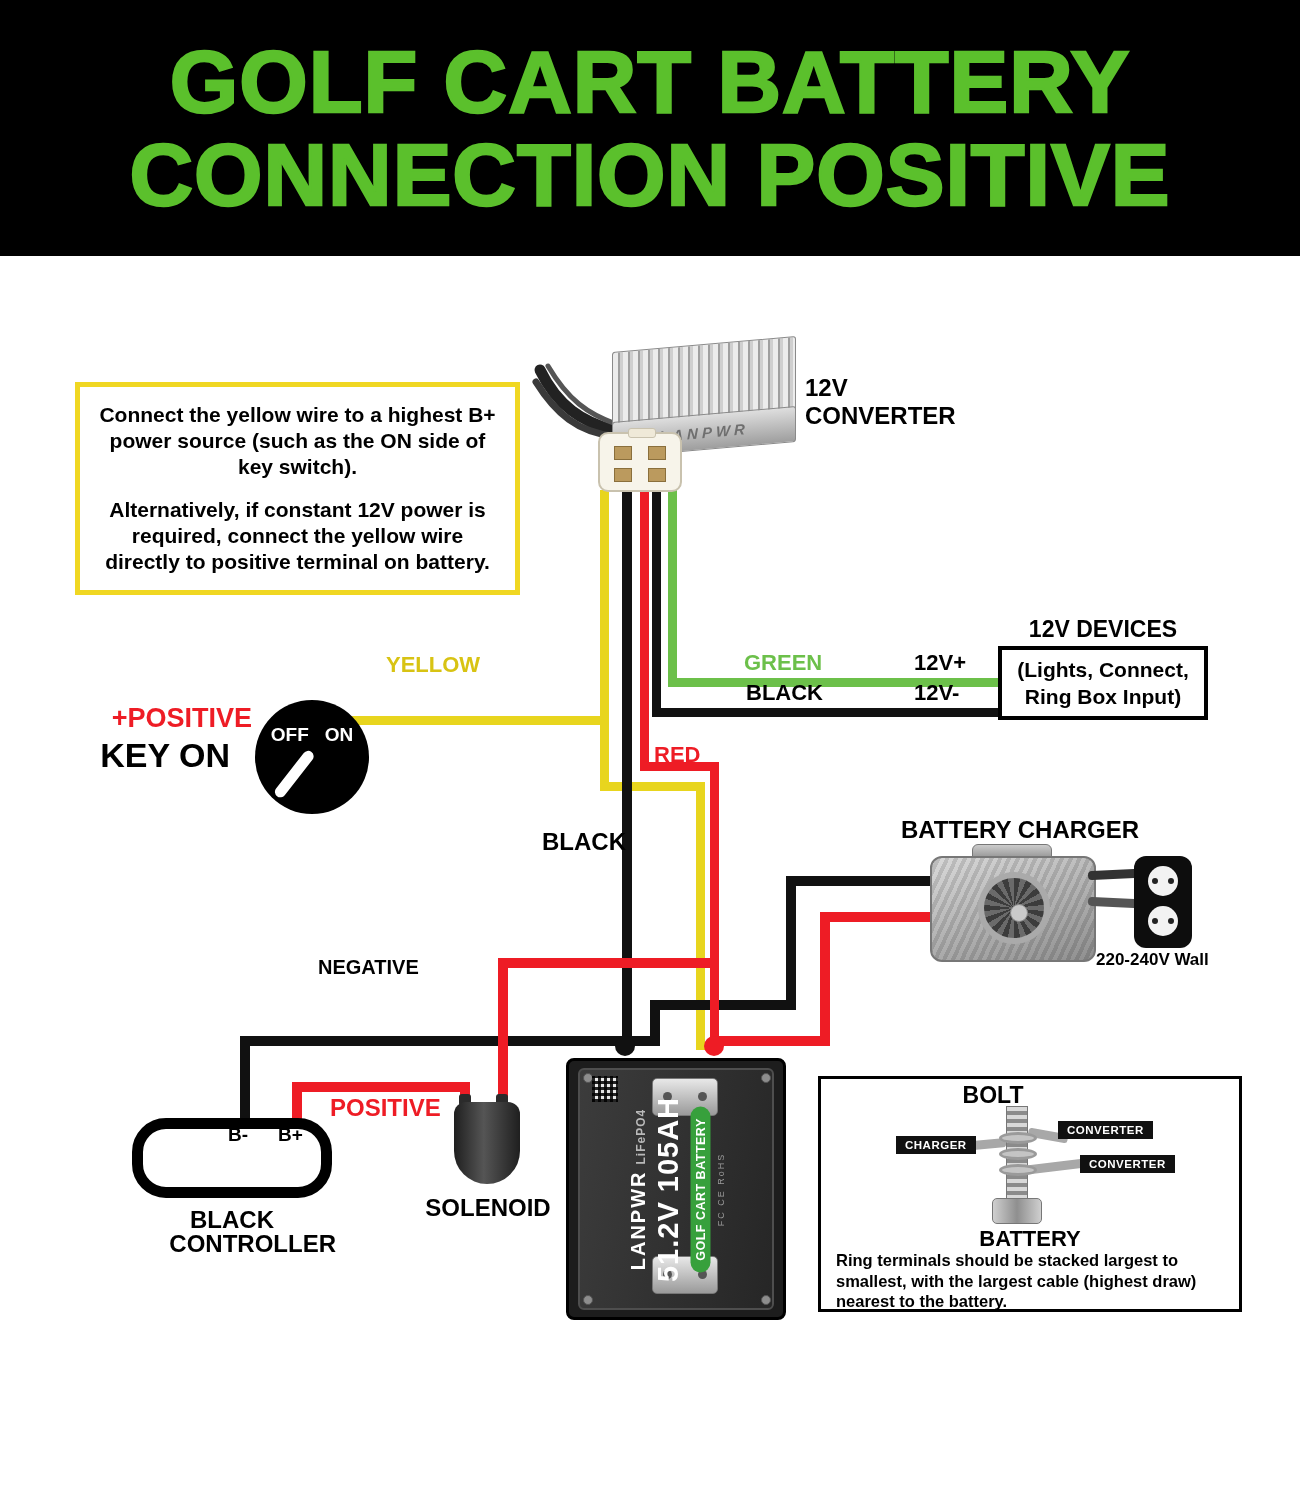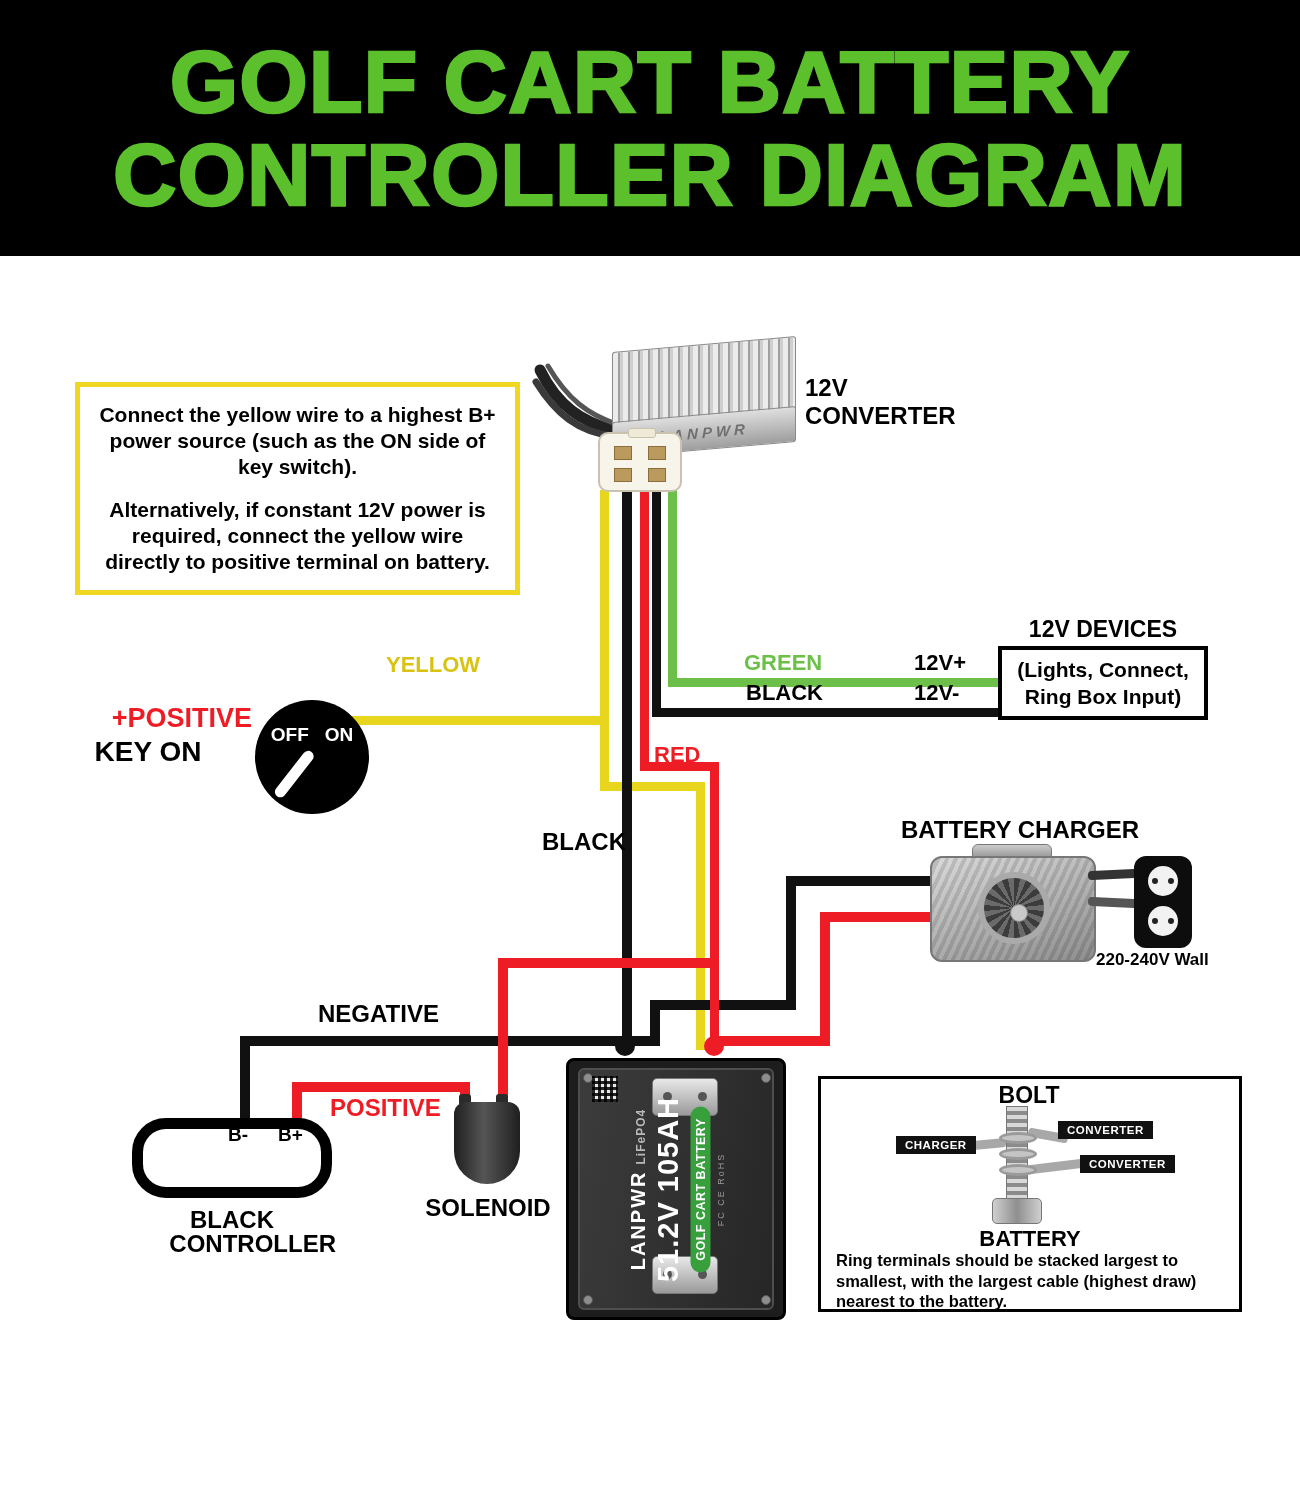--- a/index.html
+++ b/index.html
@@ -102,21 +102,21 @@
   .tag{position:absolute;background:#111;color:#fff;font-weight:700;font-size:11.5px;padding:3px 9px;letter-spacing:.5px;white-space:nowrap;}
   .bundle-svg{position:absolute;left:528px;top:352px;width:100px;height:100px;}
 </style>
 </head>
 <body>
 
 <div class="canvas">
 
   <div class="header">
     <div class="hline">GOLF CART BATTERY</div>
-    <div class="hline">CONTROLLER DIAGRAM</div>
+    <div class="hline">CONNECTION POSITIVE</div>
   </div>
 
   <div class="notebox">
     <div>Connect the yellow wire to a highest B+ power source (such as the ON side of key switch).</div>
     <div>Alternatively, if constant 12V power is required, connect the yellow wire directly to positive terminal on battery.</div>
   </div>
 
   <div class="wire w-yellow" style="left:600px;top:490px;width:9px;height:234px"></div>
   <div class="wire w-yellow" style="left:342px;top:716px;width:267px;height:9px"></div>
   <div class="wire w-yellow" style="left:600px;top:716px;width:9px;height:74px"></div>
@@ -151,21 +151,21 @@
   <div class="dot" style="left:615px;top:1036px;background:#111"></div>
   <div class="dot" style="left:704px;top:1036px;background:var(--red,#ee1c25)"></div>
 
   <div class="lbl yellow-t" style="left:386px;top:652px;font-size:22px">YELLOW</div>
   <div class="lbl green-t" style="left:744px;top:650px;font-size:22px">GREEN</div>
   <div class="lbl" style="left:914px;top:650px;font-size:22px">12V+</div>
   <div class="lbl" style="left:746px;top:680px;font-size:22px">BLACK</div>
   <div class="lbl" style="left:914px;top:680px;font-size:22px">12V-</div>
   <div class="lbl red-t" style="left:654px;top:742px;font-size:22px">RED</div>
   <div class="lbl" style="left:542px;top:828px;font-size:24px">BLACK</div>
-  <div class="lbl" style="left:318px;top:1000px;font-size:24px">NEGATIVE</div>
+  <div class="lbl" style="left:318px;top:956px;font-size:20px">NEGATIVE</div>
   <div class="lbl red-t" style="left:330px;top:1094px;font-size:24px">POSITIVE</div>
 
   <svg class="bundle-svg" viewBox="0 0 100 100">
     <path d="M85,78 C55,70 30,55 12,18" stroke="#222" stroke-width="11" fill="none" stroke-linecap="round"></path>
     <path d="M85,84 C50,80 28,62 8,30" stroke="#3a3a3a" stroke-width="7" fill="none" stroke-linecap="round"></path>
     <path d="M88,72 C60,62 40,48 20,14" stroke="#555" stroke-width="5" fill="none" stroke-linecap="round"></path>
   </svg>
   <div class="conv-fins"></div>
   <div class="conv-face">LANPWR</div>
   <div class="conv-connector">
@@ -179,21 +179,21 @@
   <div class="lbl" style="left:805px;top:402px;font-size:24px">CONVERTER</div>
 
   <div class="keyswitch">
     <div class="ks-labels">
       <span>OFF</span>
       <span>ON</span>
     </div>
     <div class="ks-slot"></div>
   </div>
   <div class="lbl red-t" style="left:66px;top:703px;width:186px;text-align:right;font-size:27px">+POSITIVE</div>
-  <div class="lbl" style="left:66px;top:736px;width:164px;text-align:center;font-size:28px">KEY ON</div>
+  <div class="lbl" style="left:66px;top:736px;width:164px;text-align:right;font-size:34px">KEY ON</div>
 
   <div class="lbl" style="left:998px;top:616px;width:210px;text-align:center;font-size:23px">12V DEVICES</div>
   <div class="devbox">
     <div>(Lights, Connect,</div>
     <div>Ring Box Input)</div>
   </div>
 
   <div class="lbl" style="left:880px;top:816px;width:280px;text-align:center;font-size:24px">BATTERY CHARGER</div>
   <div class="charger-handle"></div>
   <div class="charger-body"></div>
@@ -233,21 +233,21 @@
       <div class="bat-brandrow">
         <span>LANPWR</span><span class="bat-chem">LiFePO4</span>
       </div>
       <div class="bat-spec">51.2V 105AH</div>
       <div class="bat-badge">GOLF CART BATTERY</div>
       <div class="bat-certs">FC CE RoHS</div>
     </div>
   </div>
 
   <div class="boltbox"></div>
-  <div class="lbl" style="left:817px;top:1082px;width:424px;text-align:center;font-size:23px">BOLT</div>
+  <div class="lbl" style="left:781px;top:1082px;width:424px;text-align:center;font-size:23px">BOLT</div>
   <div class="bolt-shaft"></div>
   <div class="ring-bar" style="left:962px;top:1140px;width:44px;transform:rotate(-5deg)"></div>
   <div class="ring-bar" style="left:1028px;top:1131px;width:40px;transform:rotate(10deg)"></div>
   <div class="ring-bar" style="left:1028px;top:1162px;width:56px;transform:rotate(-7deg)"></div>
   <div class="bolt-ring" style="top:1132px"></div>
   <div class="bolt-ring" style="top:1148px"></div>
   <div class="bolt-ring" style="top:1164px"></div>
   <div class="bolt-nut"></div>
   <div class="tag" style="left:896px;top:1136px">CHARGER</div>
   <div class="tag" style="left:1058px;top:1121px">CONVERTER</div>

